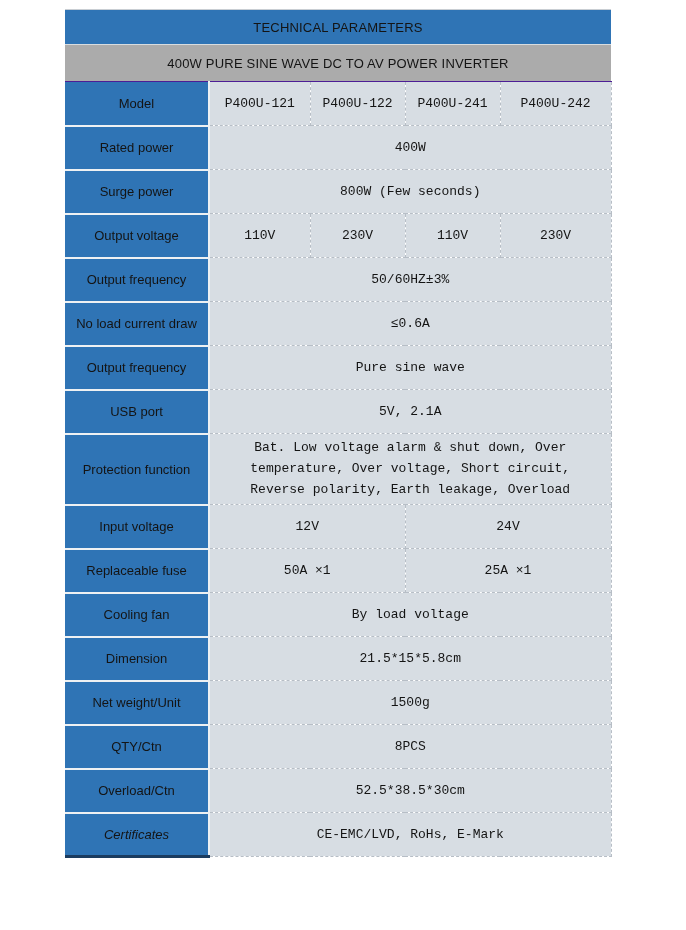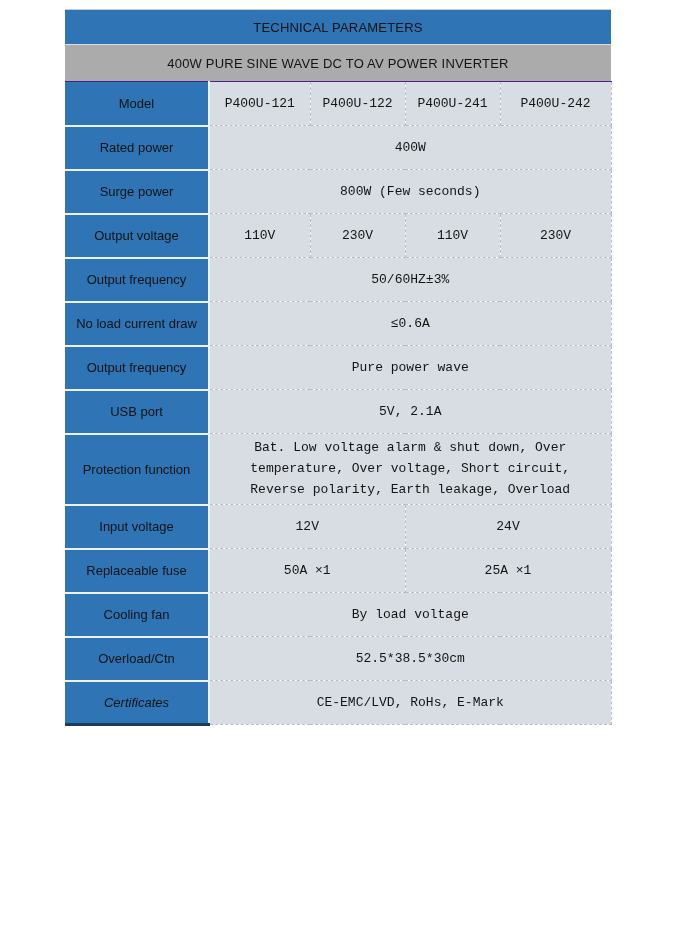--- a/index.html
+++ b/index.html
@@ -119,21 +119,21 @@
         <tr class="data-row">
           <td class="label">Output frequency</td>
           <td class="value" colspan="4">50/60HZ±3%</td>
         </tr>
         <tr class="data-row">
           <td class="label">No load current draw</td>
           <td class="value" colspan="4">≤0.6A</td>
         </tr>
         <tr class="data-row">
           <td class="label">Output frequency</td>
-          <td class="value" colspan="4">Pure power wave</td>
+          <td class="value" colspan="4">Pure sine wave</td>
         </tr>
         <tr class="data-row">
           <td class="label">USB port</td>
           <td class="value" colspan="4">5V, 2.1A</td>
         </tr>
         <tr class="data-row tall">
           <td class="label">Protection function</td>
           <td class="value" colspan="4">Bat. Low voltage alarm &amp; shut down, Over temperature, Over voltage, Short circuit, Reverse polarity, Earth leakage, Overload</td>
         </tr>
         <tr class="data-row">
@@ -144,20 +144,32 @@
         <tr class="data-row">
           <td class="label">Replaceable fuse</td>
           <td class="value" colspan="2">50A ×1</td>
           <td class="value" colspan="2">25A ×1</td>
         </tr>
         <tr class="data-row">
           <td class="label">Cooling fan</td>
           <td class="value" colspan="4">By load voltage</td>
         </tr>
         <tr class="data-row">
+          <td class="label">Dimension</td>
+          <td class="value" colspan="4">21.5*15*5.8cm</td>
+        </tr>
+        <tr class="data-row">
+          <td class="label">Net weight/Unit</td>
+          <td class="value" colspan="4">1500g</td>
+        </tr>
+        <tr class="data-row">
+          <td class="label">QTY/Ctn</td>
+          <td class="value" colspan="4">8PCS</td>
+        </tr>
+        <tr class="data-row">
           <td class="label">Overload/Ctn</td>
           <td class="value" colspan="4">52.5*38.5*30cm</td>
         </tr>
         <tr class="data-row">
           <td class="label last">Certificates</td>
           <td class="value" colspan="4">CE-EMC/LVD, RoHs, E-Mark</td>
         </tr>
       </tbody>
   </table>
 </div>

